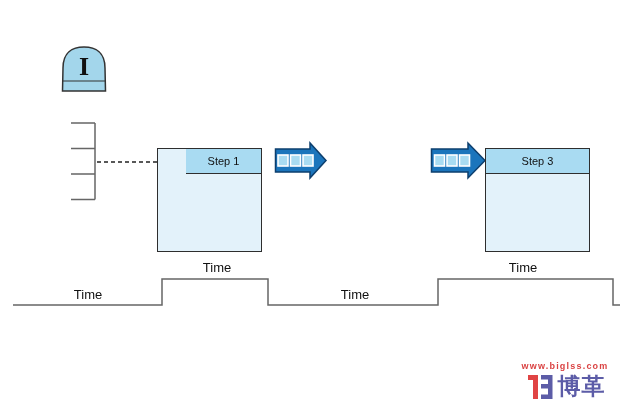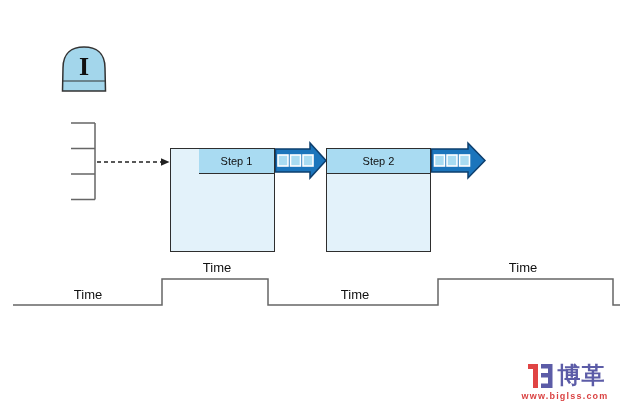--- a/index.html
+++ b/index.html
@@ -28,21 +28,21 @@
   .step-header {
     height: 24px;
     background: #a9dbf2;
     border-bottom: 1px solid #2e2e2e;
     display: flex;
     align-items: center;
     justify-content: center;
     font-size: 11px;
     color: #111111;
   }
-  #step-box-1 { left: 170px; padding-left: 28px; }
+  #step-box-1 { left: 157px; padding-left: 28px; }
   #step-box-2 { left: 326px; }
   #step-box-3 { left: 485px; }
   .time-label {
     position: absolute;
     transform: translateX(-50%);
     font-size: 13px;
     color: #111111;
     white-space: nowrap;
   }
   #time-label-1 { left: 88px;  top: 287px; }
@@ -114,40 +114,40 @@
     </g>
 
     <polyline points="13,305 162,305 162,279 268,279 268,305 438,305 438,279 613,279 613,305 620,305" fill="none" stroke-width="1.5" stroke="#666666"></polyline>
   </svg>
 
   <div class="step-box" id="step-box-1">
     <div class="step-header">
       <span>Step 1</span>
     </div>
   </div>
-  <div class="step-box" id="step-box-2">
+  <div class="step-box" id="step-box-3">
     <div class="step-header">
-      <span>Step 2</span>
+      <span>Step 3</span>
     </div>
   </div>
 
   <div class="time-label" id="time-label-1">Time</div>
   <div class="time-label" id="time-label-2">Time</div>
   <div class="time-label" id="time-label-3">Time</div>
   <div class="time-label" id="time-label-4">Time</div>
 
   <div id="logo">
+    <div id="brand-url">www.biglss.com</div>
     <div id="logo-top">
       <svg width="30" height="28" viewBox="0 0 30 28">
         <polygon points="3,3 13,3 13,27 8,27 8,8 3,8" fill="#e04444"></polygon>
         <g fill="#5c5ca7">
           <rect x="16" y="3" width="11" height="4.5"></rect>
           <rect x="16" y="12" width="11" height="4.5"></rect>
           <rect x="16" y="22.5" width="11" height="4.5"></rect>
           <rect x="23" y="3" width="4.5" height="24"></rect>
         </g>
       </svg>
       <span id="brand-name">博革</span>
     </div>
-    <div id="brand-url">www.biglss.com</div>
   </div>
 
 </div>
 
 </body></html>

